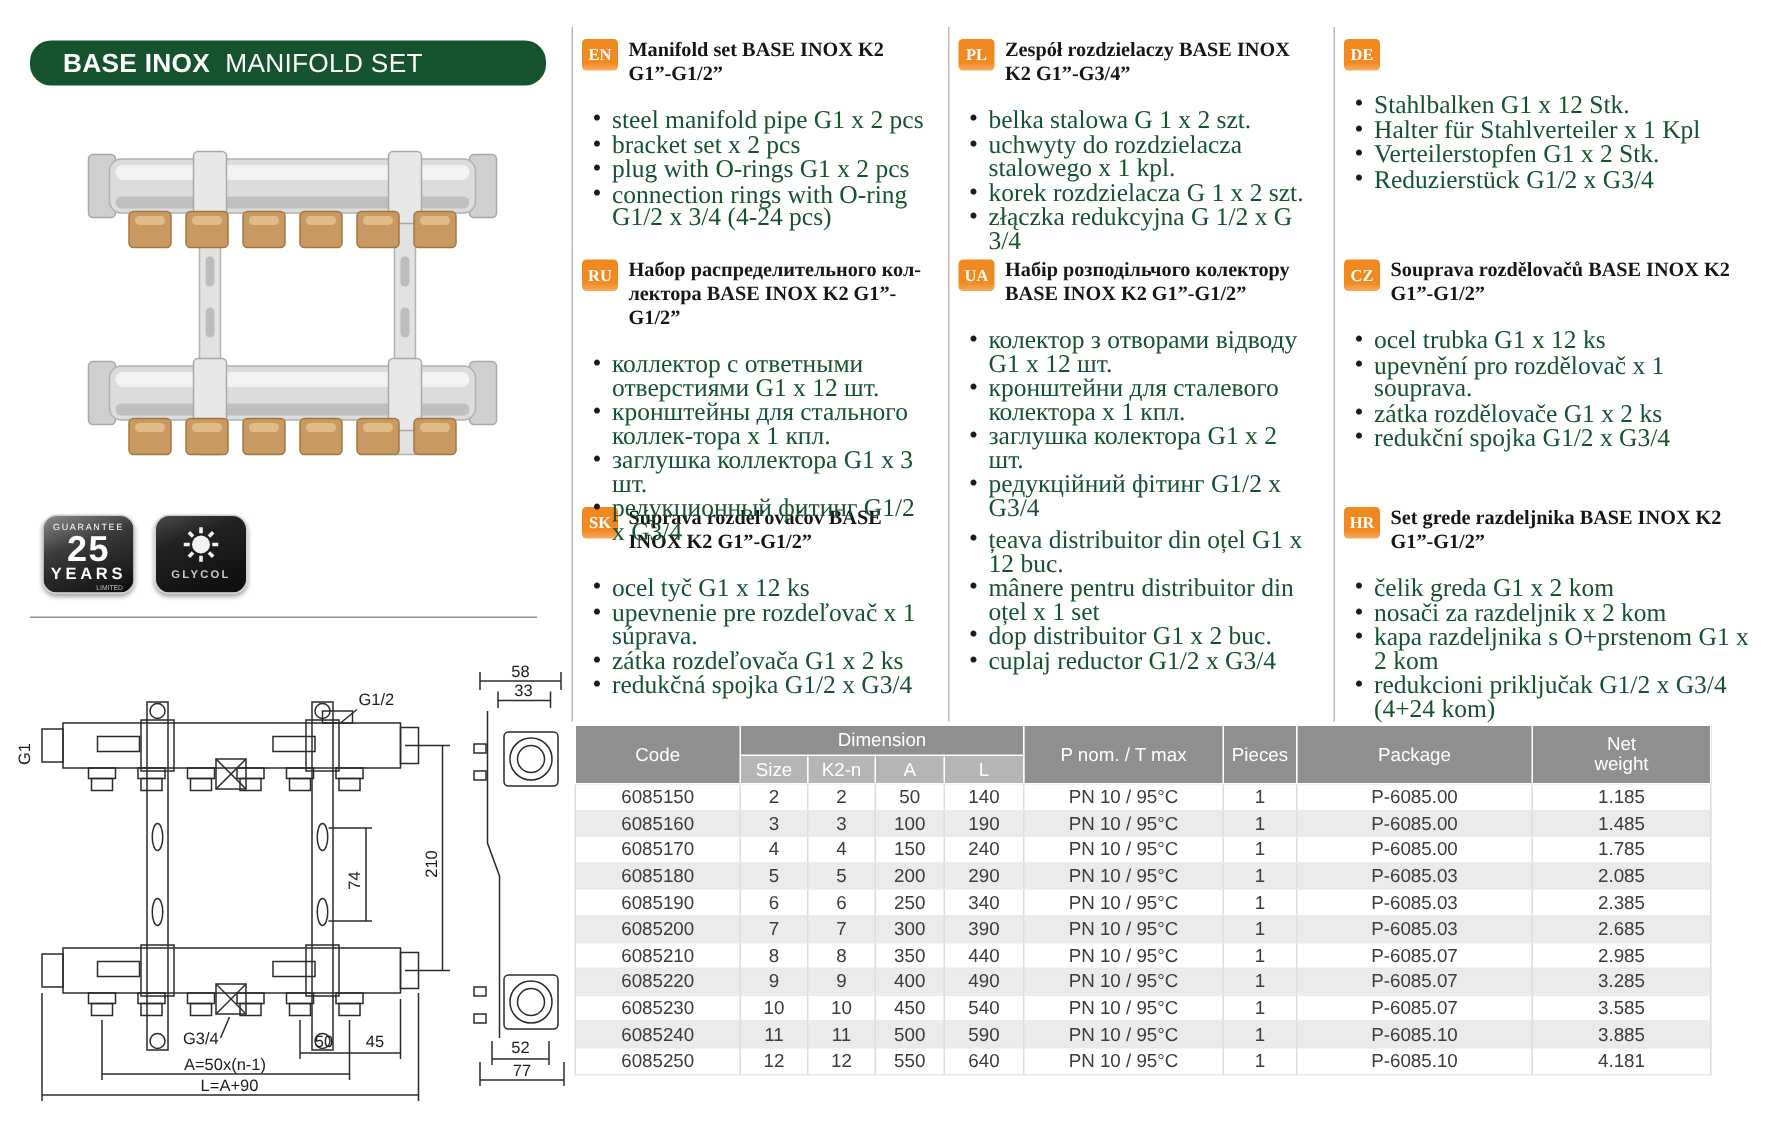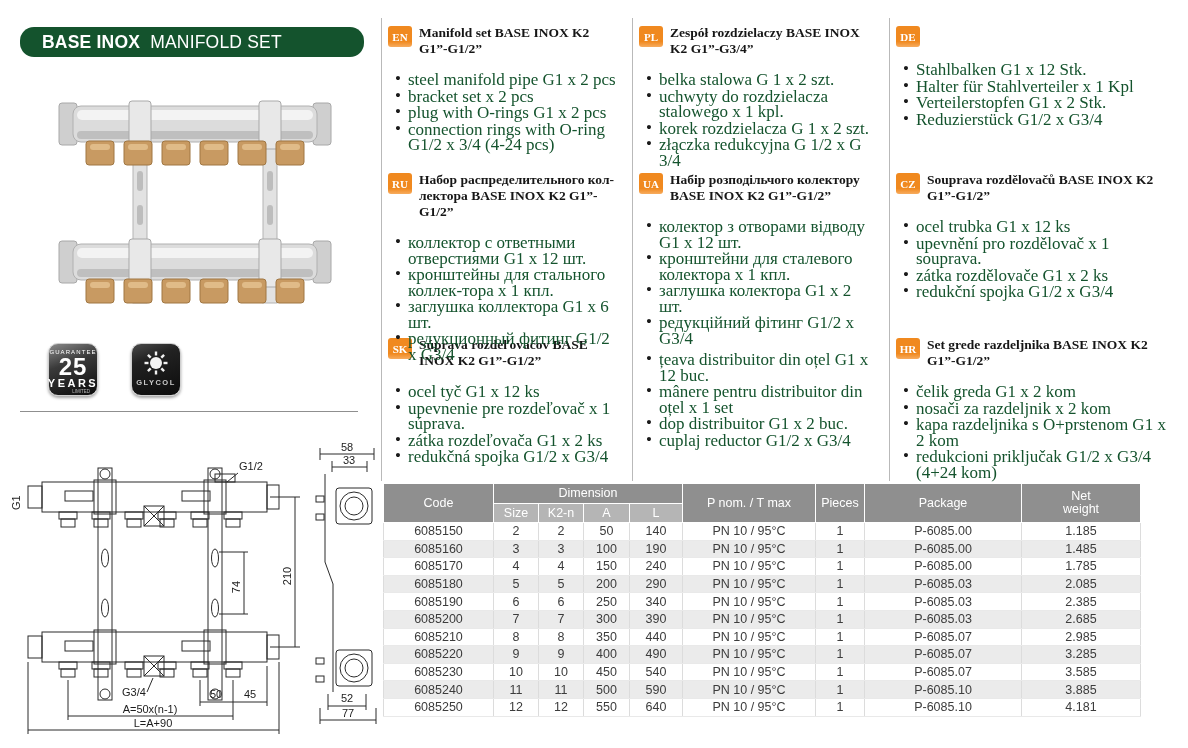--- a/index.html
+++ b/index.html
@@ -26,26 +26,25 @@
     letter-spacing: .2px;
     white-space: nowrap;
   }
   .title-pill .t-bold { font-weight: bold; }
   .title-pill .t-reg  { font-weight: normal; margin-left: 5px; }
 
   .product-photo { position: absolute; left: 45px; top: 83px; }
 
   .badges { position: absolute; left: 28px; top: 343px; display: flex; gap: 13px; }
   .badge {
-    width: 50px; height: 53px;
+    width: 62px; height: 53px;
     border-radius: 10px;
     display: flex; flex-direction: column; align-items: center;
     padding-top: 5px;
     box-shadow: 0 2px 3px rgba(0,0,0,.35);
-    margin-left: 20px;
   }
   .badge-dark {
     background: linear-gradient(160deg,#8a8a8a 0%,#3a3a3a 38%,#0c0c0c 100%);
     border: 1px solid #cfcfcf;
     color: #fff;
   }
   .badge-light {
     background: linear-gradient(160deg,#4a4a4a 0%,#222 30%,#0c0c0c 100%);
     border: 1px solid #cfcfcf;
     color: #eee;
@@ -403,21 +402,21 @@
   </section>
 
   <section class="lang">
     <div class="lang-head">
       <span class="lang-tag">RU</span>
       <h3 class="lang-title">Набор распределительного кол-лектора BASE INOX K2 G1”-G1/2”</h3>
     </div>
     <ul class="lang-list">
       <li>коллектор с ответными отверстиями G1 x 12 шт.</li>
       <li>кронштейны для стального коллек-тора x 1 кпл.</li>
-      <li>заглушка коллектора G1 x 6 шт.</li>
+      <li>заглушка коллектора G1 x 3 шт.</li>
       <li>редукционный фитинг G1/2 x G3/4</li>
     </ul>
   </section>
 
   <section class="lang">
     <div class="lang-head">
       <span class="lang-tag">UA</span>
       <h3 class="lang-title">Набір розподільчого колектору BASE INOX K2 G1”-G1/2”</h3>
     </div>
     <ul class="lang-list">

